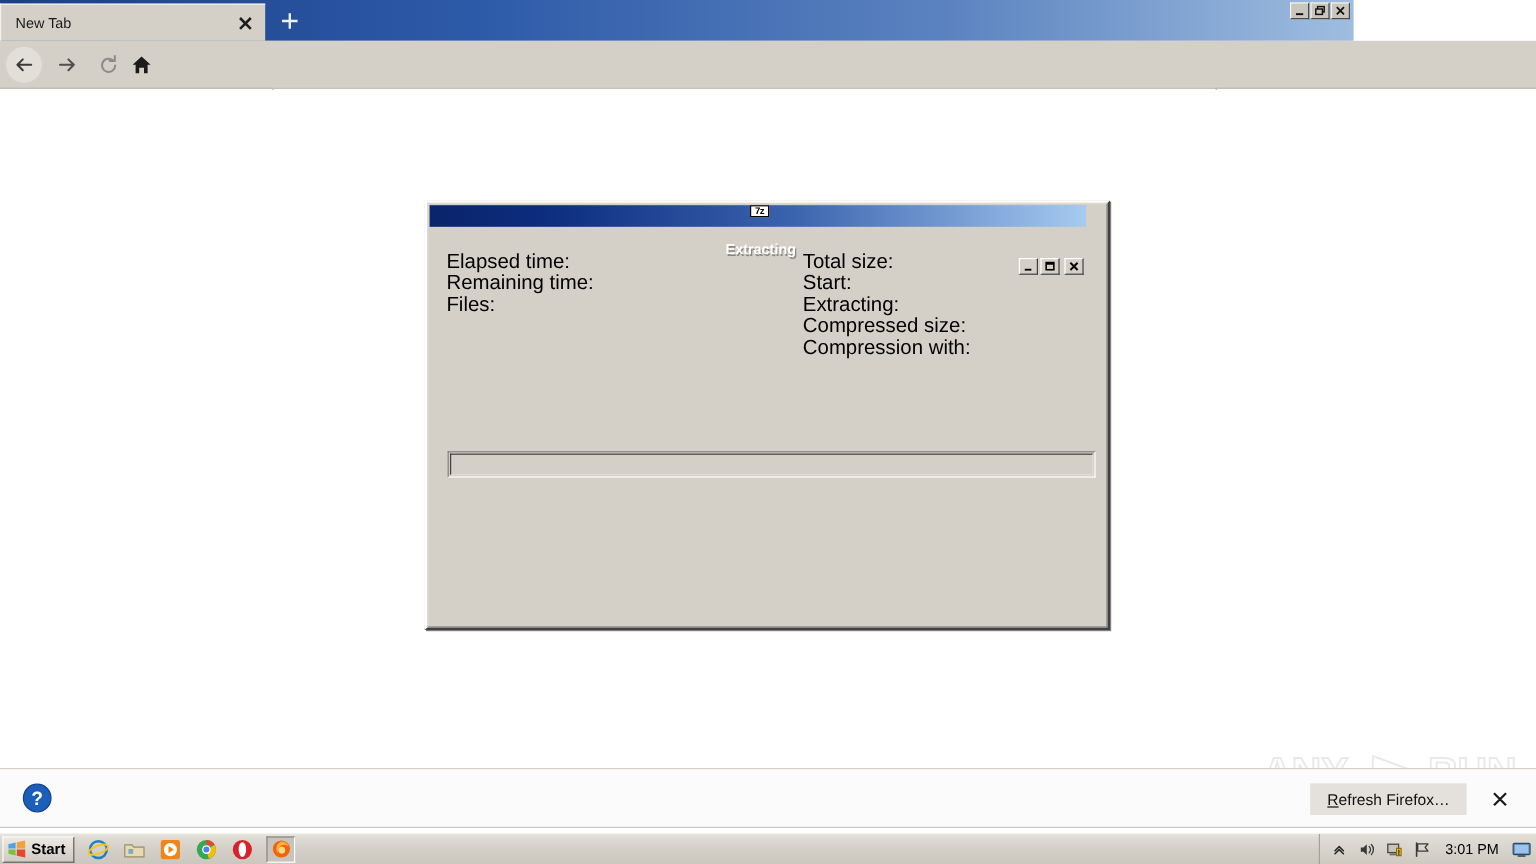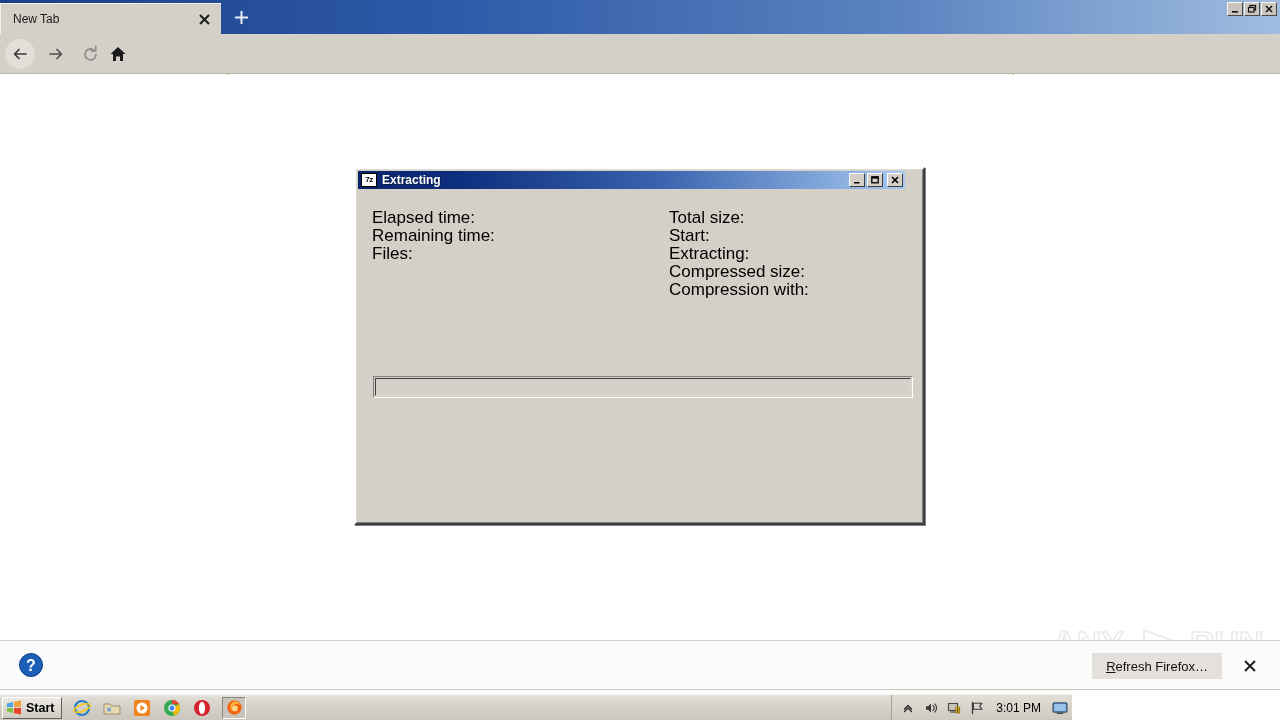--- a/index.html
+++ b/index.html
@@ -6,21 +6,21 @@
   html, body {
     width: 1280px; height: 720px;
     overflow: hidden;
     font-family: "Liberation Sans", sans-serif;
     background: #ffffff;
   }
   #screen { position: relative; width: 1280px; height: 720px; background:#fff; }
 
   
   .ff-tabstrip {
-    position:absolute; left:0; top:0; width:1280px; height:34px;
+    position:absolute; left:0; top:0; width:1128px; height:34px;
     background: linear-gradient(to right,#1c3f87 0%, #2d5aa8 35%, #5b83c0 70%, #9fbde0 100%);
   }
   .ff-tab {
     position:absolute; left:0; top:3px; width:221px; height:31px;
     background:#d4d0c8;
     border-top:1px solid #f2f0ec; border-left:1px solid #f2f0ec;
     display:flex; align-items:center;
   }
   .ff-tab-title {
     font-size:12px; color:#1a1a1a; margin-left:12px;
@@ -106,21 +106,21 @@
     display:flex; align-items:center; justify-content:center;
     font-size:16px; color:#222; cursor:pointer;
   }
   .watermark {
     position:absolute; right:12px; top:622px; width:216px; height:44px;
     pointer-events:none; opacity:.30;
   }
 
   
   .taskbar {
-    position:absolute; left:0; top:694px; width:1072px; height:26px;
+    position:absolute; left:0; top:694px; width:1280px; height:26px;
     background: linear-gradient(to bottom,#e8e6e0 0%, #dedbd4 12%, #d4d0c8 50%, #cbc7be 100%);
     border-top:1px solid #f4f2ee;
     display:flex; align-items:center;
   }
   .start-btn {
     margin-left:2px; height:22px; padding:0 7px 0 3px;
     display:flex; align-items:center; gap:4px;
     background:linear-gradient(to bottom,#ece9e2,#cfcbc2);
     border-top:1px solid #ffffff; border-left:1px solid #ffffff;
     border-right:1px solid #63615c; border-bottom:1px solid #63615c;
@@ -153,32 +153,33 @@
     box-shadow: 1px 1px 0 #808080;
   }
   .dlg-inner {
     position:absolute; inset:0;
     border-top:1px solid #dfdbd2; border-left:1px solid #dfdbd2;
     border-right:1px solid #808080; border-bottom:1px solid #808080;
   }
   .dlg-title {
     position:absolute; left:2px; top:2px; right:18px; height:18px;
     background: linear-gradient(to right,#0a246a 0%, #0d2d7e 18%, #3a63ae 55%, #7ba0d6 82%, #a6caf0 100%);
-    display:flex; align-items:center;
+    display:flex; align-items:center;flex-direction:column;
   }
   .dlg-title-ico {
     width:16px; height:14px; margin-left:3px;
     background:#ffffff; border:1px solid #000;
     display:flex; align-items:center; justify-content:center;
     font-size:8px; font-weight:bold; color:#000; line-height:1;
     letter-spacing:-0.5px; font-family:"Liberation Sans", sans-serif;
   }
   .dlg-title-text {
     margin-left:5px; color:#ffffff; font-size:12px; font-weight:bold;
     text-shadow: 1px 1px 0 rgba(0,0,0,.35);
+    margin-top: 20px;
   }
   .dlg-ctrls { margin-left:auto; display:flex; gap:2px; margin-right:2px; }
   .dlg-btn {
     width:16px; height:14px;
     background:#d4d0c8;
     border-top:1px solid #ffffff; border-left:1px solid #ffffff;
     border-right:1px solid #404040; border-bottom:1px solid #404040;
     display:flex; align-items:center; justify-content:center; cursor:pointer;
   }
   .dlg-btn.gap { margin-left:2px; }

